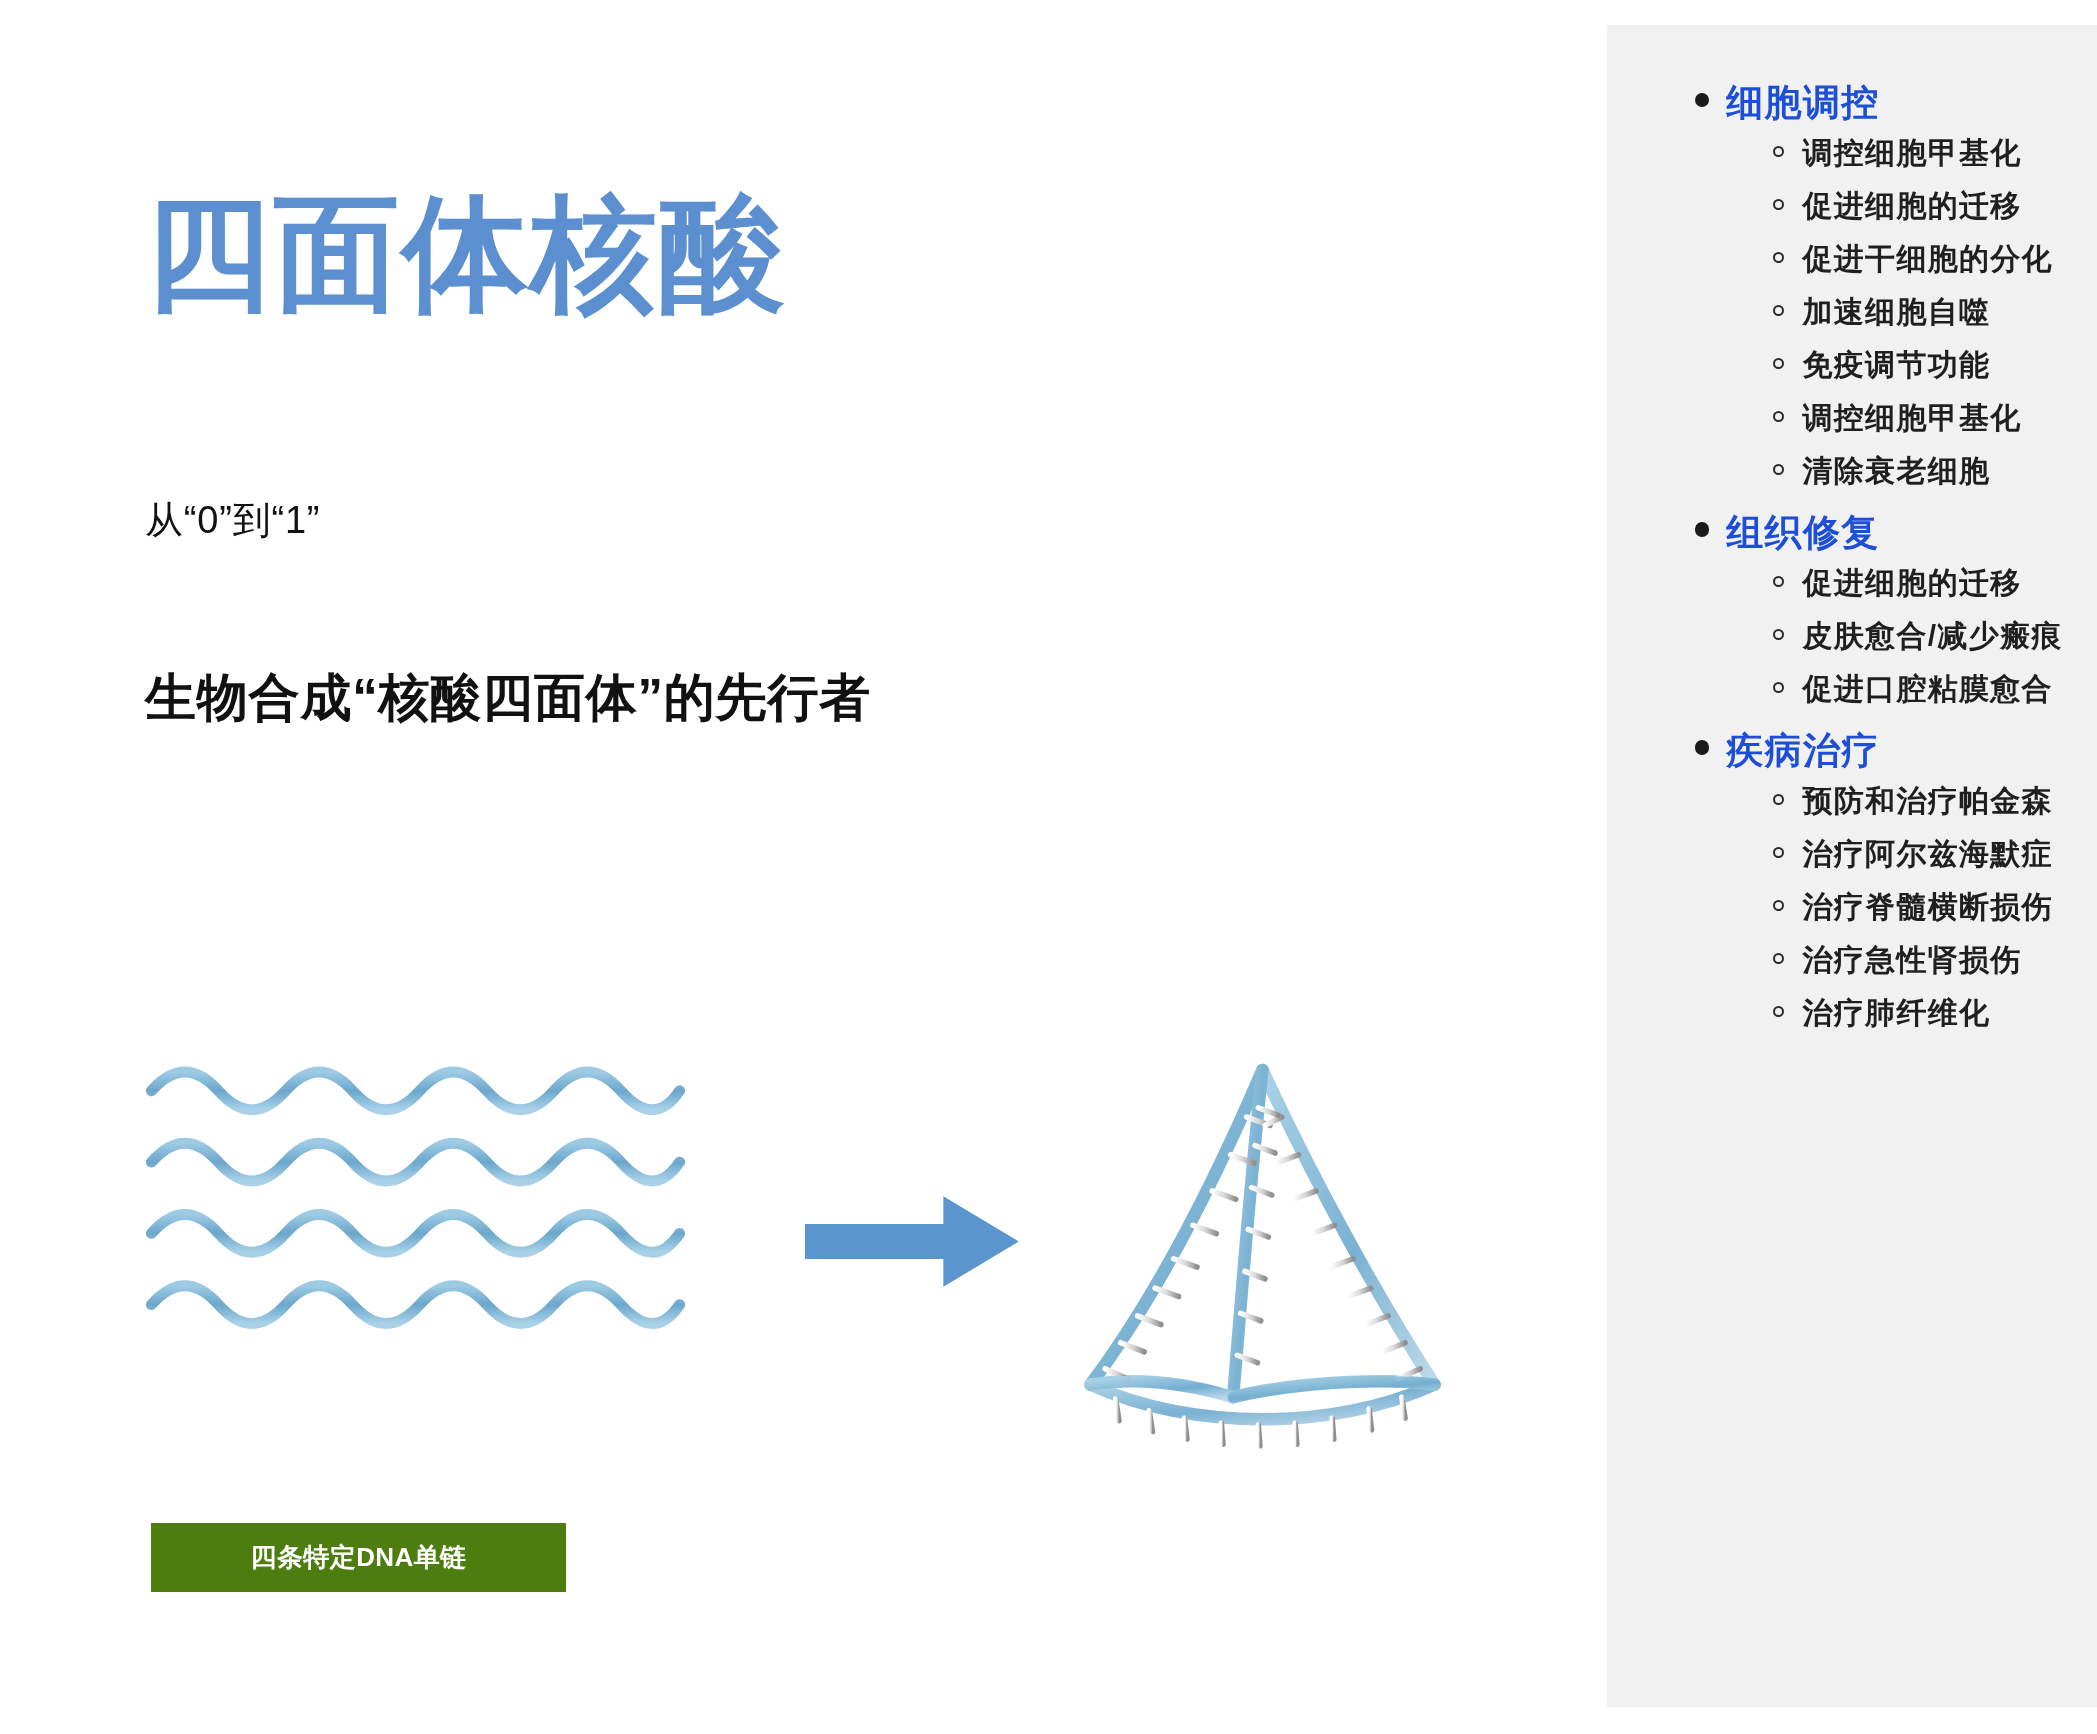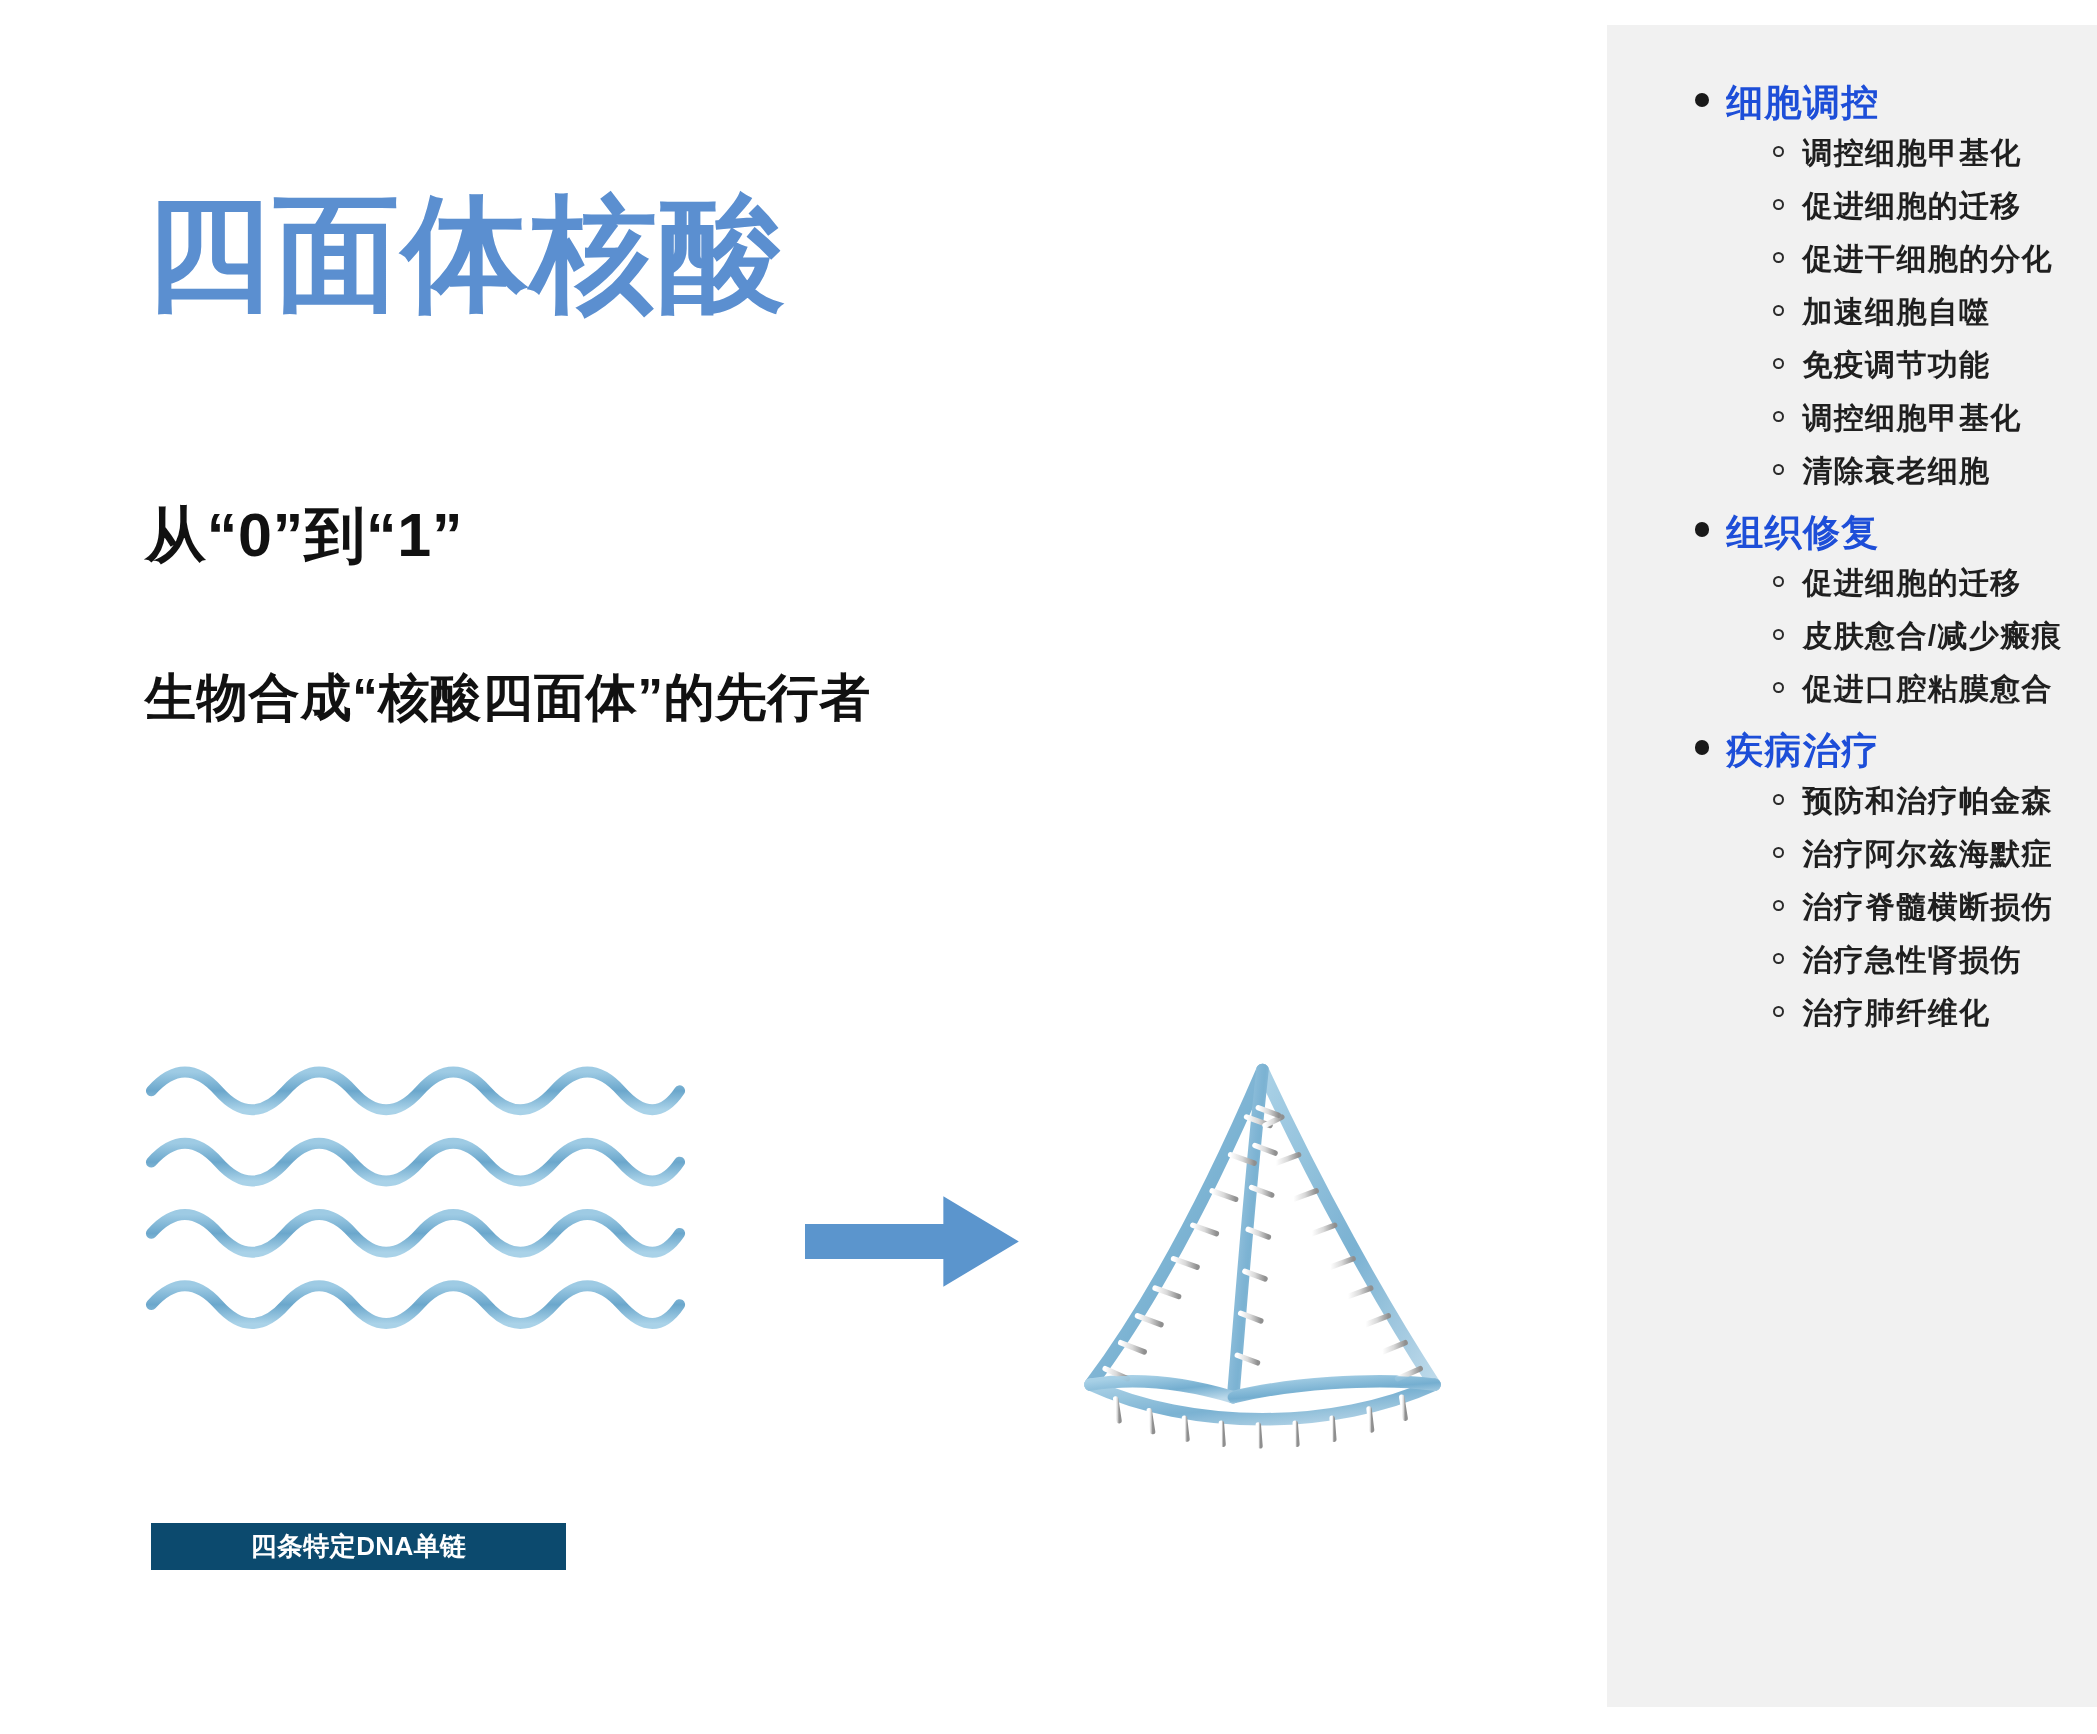--- a/index.html
+++ b/index.html
@@ -39,22 +39,22 @@
     color: #5b8fd0;
     letter-spacing: 2.5px;
     line-height: 1.1;
     white-space: nowrap;
   }
 
   .subtitle-1 {
     position: absolute;
     left: 145px;
     top: 495px;
-    font-size: 61px;
-    font-weight: 700;
+    font-size: 38px;
+    font-weight: 400;
     color: #111111;
     letter-spacing: 0.8px;
     white-space: nowrap;
   }
   .subtitle-2 {
     position: absolute;
     left: 145px;
     top: 646px;
     font-size: 51px;
     font-weight: 700;
@@ -83,26 +83,26 @@
     top: 180px;
   }
   .tetra-svg {
     position: absolute;
     left: 906px;
     top: 0px;
   }
 
   .caption {
     position: absolute;
-    background: #0c4a6e;
+    background: #4d7c0f;
     color: #ffffff;
     font-size: 26px;
     font-weight: 700;
     letter-spacing: 0.4px;
-    padding: 6px 17px;
+    padding: 17px 17px;
     text-align: center;
     white-space: nowrap;
   }
   .caption-left {
     left: 151px;
     top: 1523px;
     width: 415px;
     box-sizing: border-box;
   }
   .caption-right {

